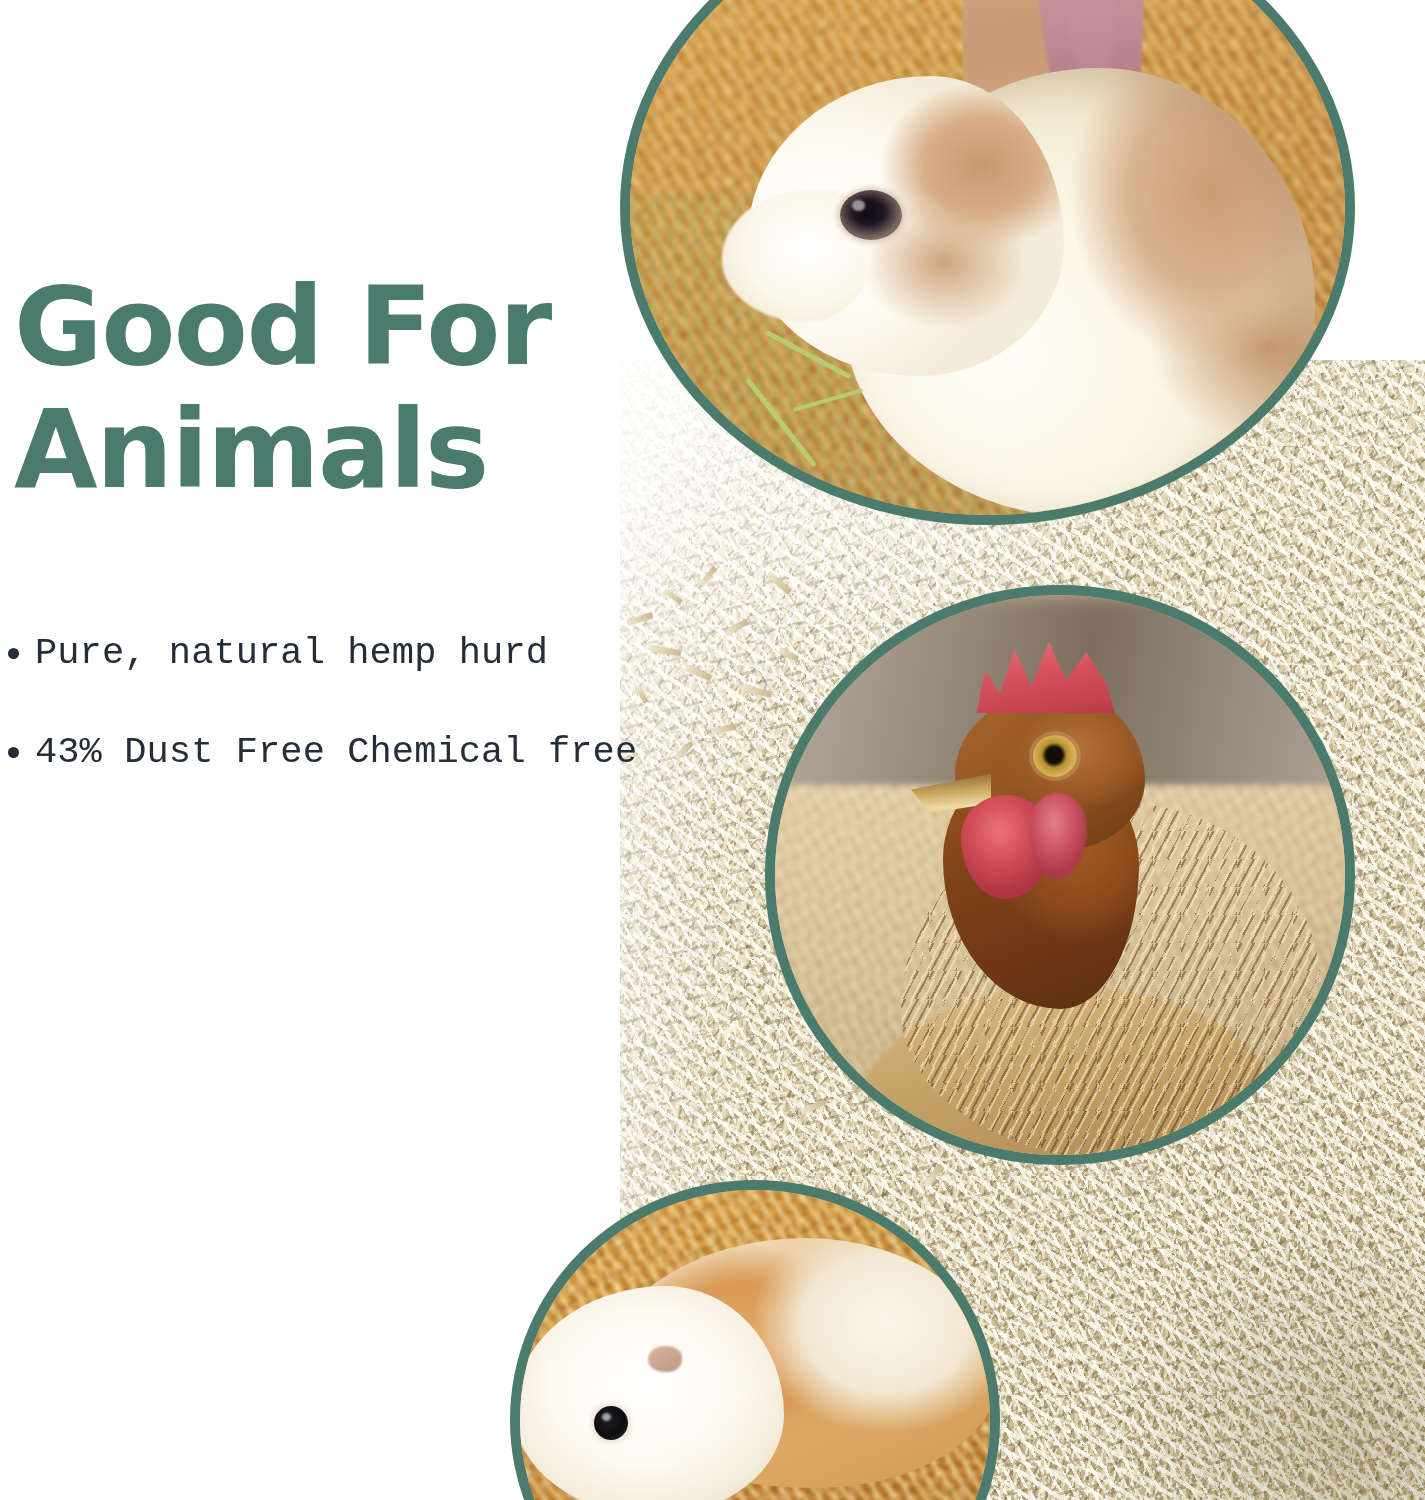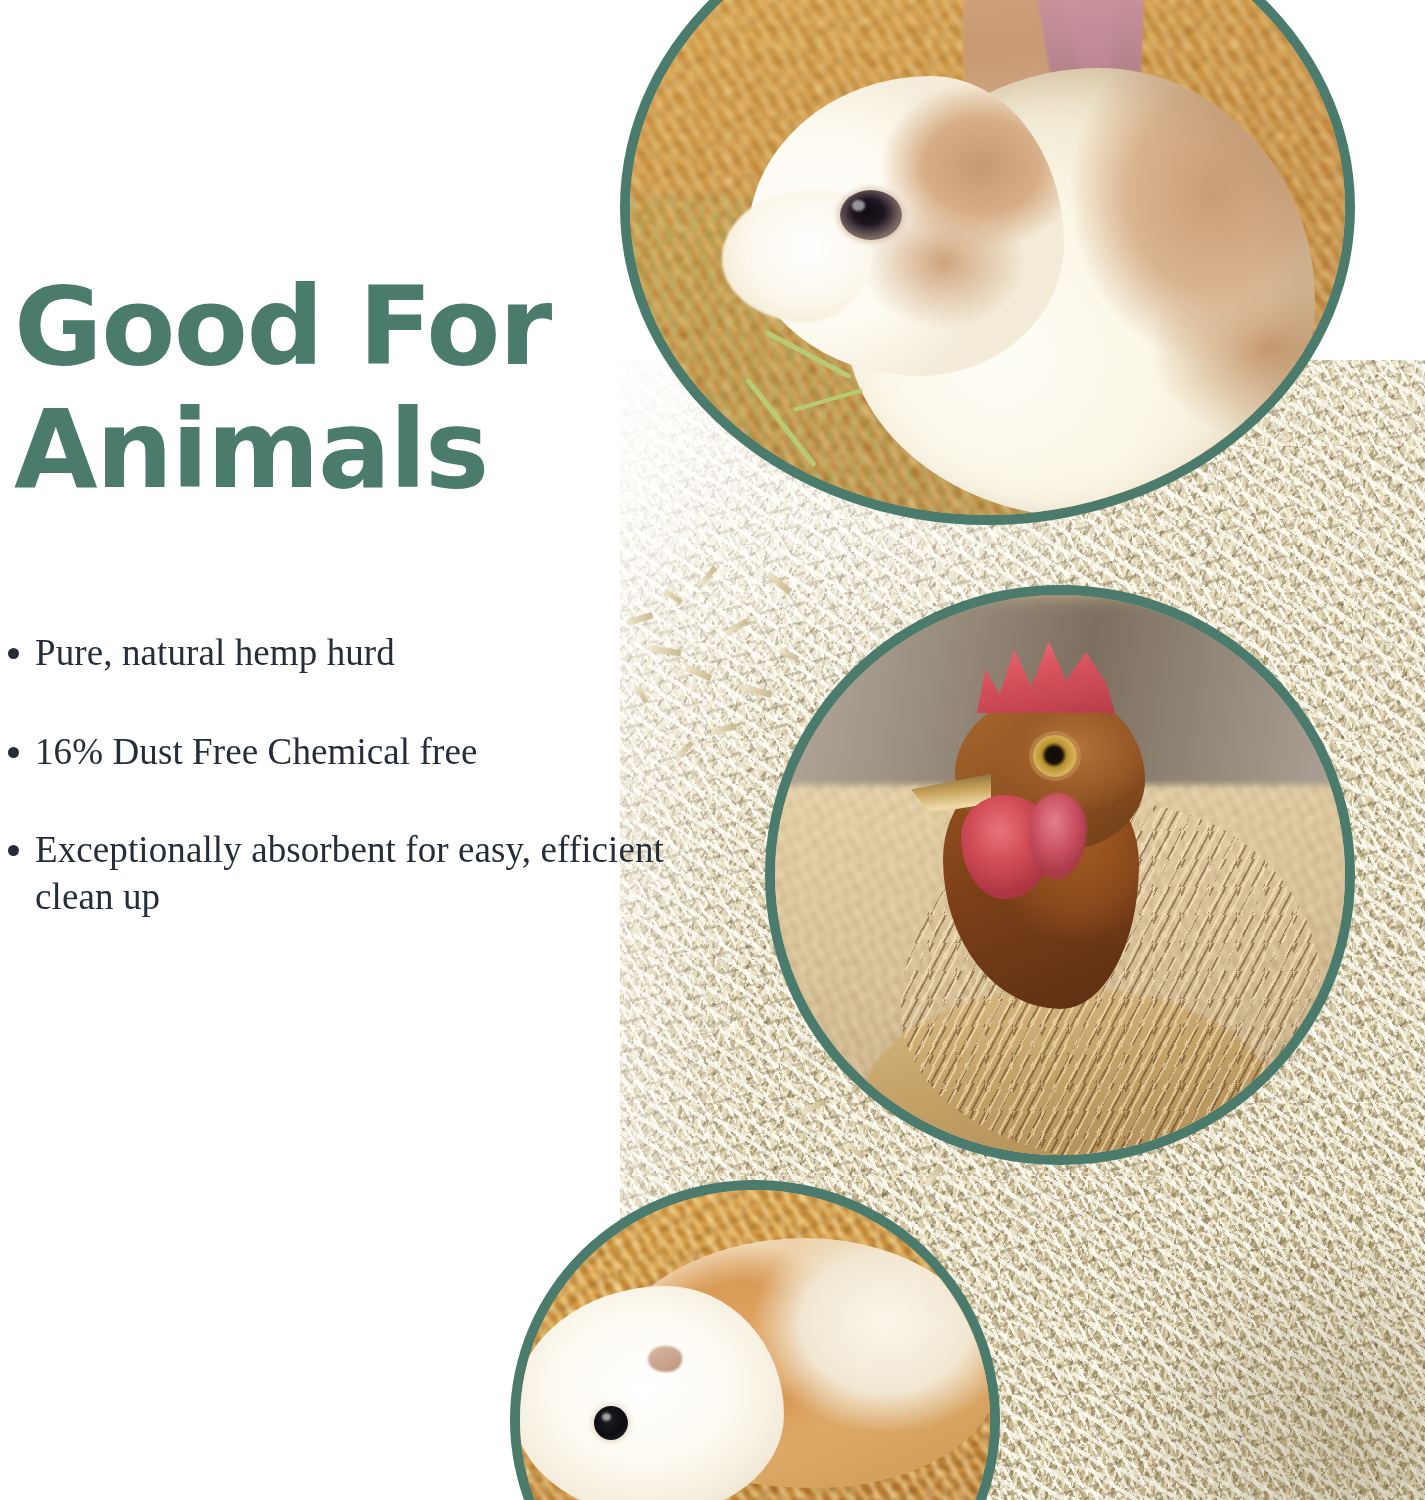--- a/index.html
+++ b/index.html
@@ -355,21 +355,21 @@
     left:8px;
     top:630px;
     width:700px;
     list-style:none;
   }
   .bullet-item {
     position:relative;
     display:flex;
     align-items:flex-start;
     color:#242d38;
-    font-family:Liberation Serif, serif;
+    font-family:Liberation Mono, monospace;
     font-size:37px;
     line-height:1.26;
     font-weight:400;
     letter-spacing:.1px;
     margin-bottom:52px;
   }
   .bullet-dot {
     flex:0 0 auto;
     width:11px; height:11px;
     border-radius:50%;
@@ -463,23 +463,19 @@
     <h1 class="headline">Good For
 Animals</h1>
 
     <ul class="bullets">
       <li class="bullet-item">
         <span class="bullet-dot"></span>
         <span class="bullet-text">Pure, natural hemp hurd</span>
       </li>
       <li class="bullet-item">
         <span class="bullet-dot"></span>
-        <span class="bullet-text">16% Dust Free Chemical free</span>
-      </li>
-      <li class="bullet-item">
-        <span class="bullet-dot"></span>
-        <span class="bullet-text">Exceptionally absorbent for easy, efficient clean up</span>
+        <span class="bullet-text">43% Dust Free Chemical free</span>
       </li>
     </ul>
 
   </div>
 
 </div>
 
 </body></html>

